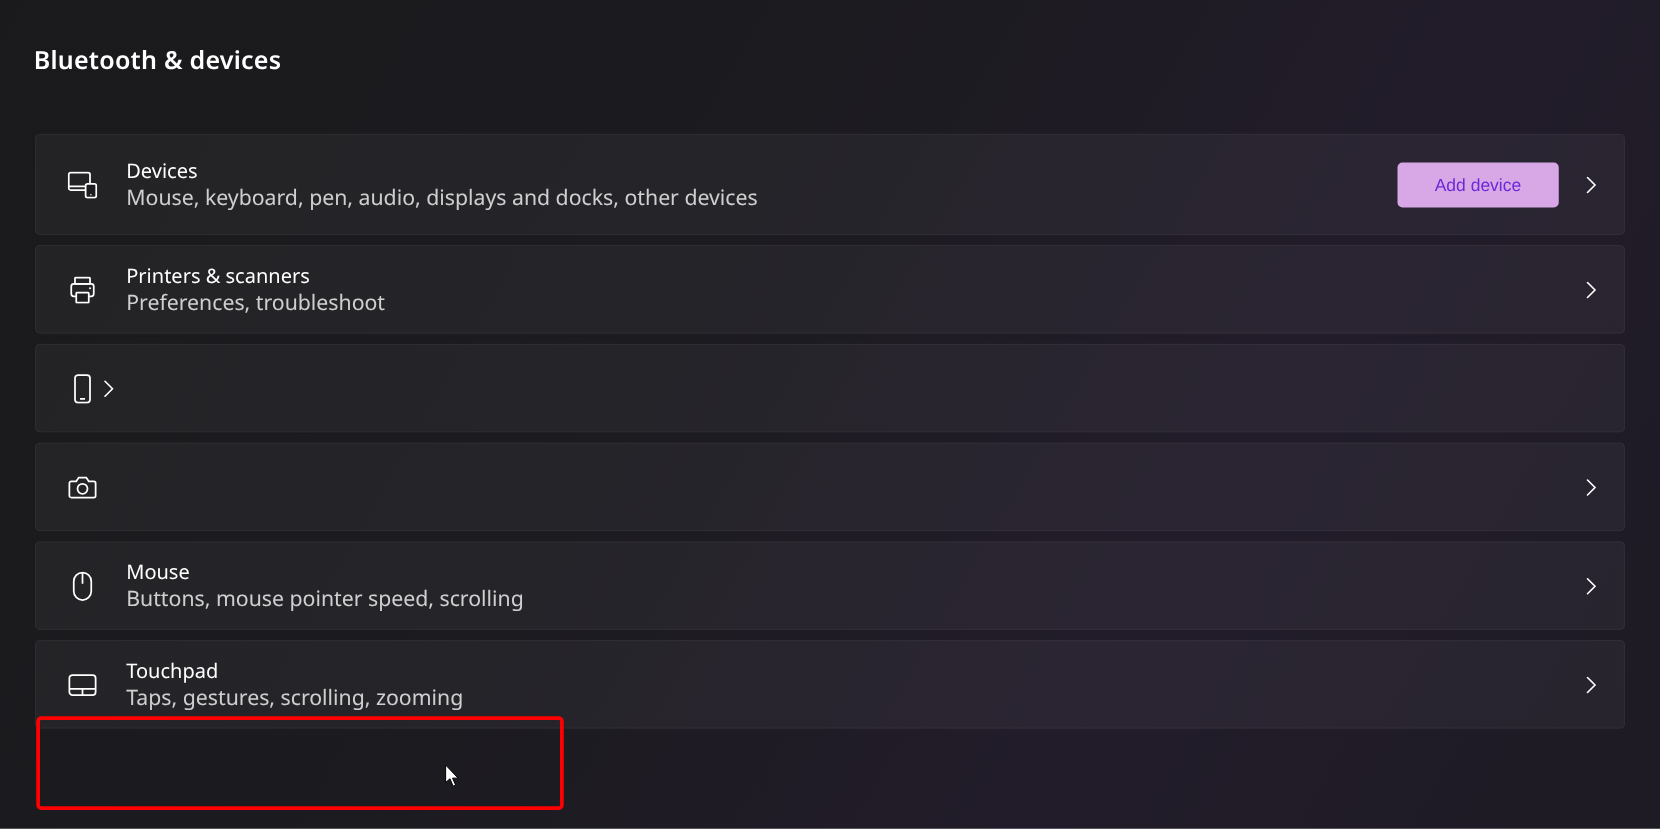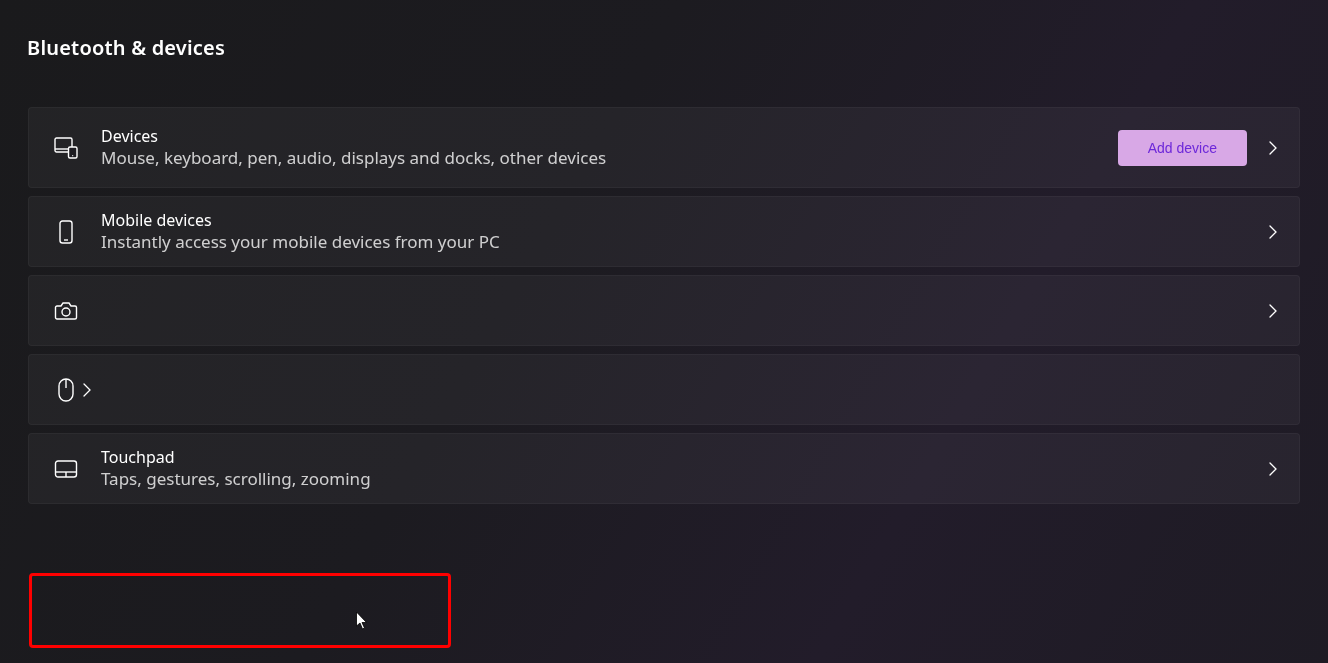--- a/index.html
+++ b/index.html
@@ -121,32 +121,47 @@
       <span class="subtitle">Mouse, keyboard, pen, audio, displays and docks, other devices</span>
     </div>
     <button class="add-btn">Add device</button>
     <span class="chevron">
       <svg width="10" height="14" viewBox="0 0 8 14" fill="none" stroke="#ffffff" stroke-width="1.3" stroke-linecap="round">
           <path d="M1 1 L7 7 L1 13"></path>
         </svg>
     </span>
   </div>
 
+  <div class="row">
+    <span class="icon">
+      <svg width="24" height="22" viewBox="0 0 24 22" fill="none" stroke="#ffffff" stroke-width="1.4">
+        <rect x="6" y="1" width="12" height="5" rx="0.5"></rect>
+        <rect x="3" y="6" width="18" height="10" rx="2"></rect>
+        <rect x="7" y="13" width="10" height="8" rx="0.5" fill="#1d1c21"></rect>
+        <circle cx="18" cy="9.5" r="0.8" fill="#ffffff" stroke="none"></circle>
+      </svg>
+    </span>
+    <div class="text">
+      <span class="title">Printers &amp; scanners</span>
+      <span class="subtitle">Preferences, troubleshoot</span>
+    </div>
+    <span class="chevron">
+      <svg width="10" height="14" viewBox="0 0 8 14" fill="none" stroke="#ffffff" stroke-width="1.3" stroke-linecap="round">
+          <path d="M1 1 L7 7 L1 13"></path>
+        </svg>
+    </span>
+  </div>
 
   <div class="row">
     <span class="icon">
       <svg width="18" height="24" viewBox="0 0 16 24" fill="none" stroke="#ffffff" stroke-width="1.4">
         <rect x="2" y="1" width="12" height="22" rx="2.5"></rect>
         <line x1="6" y1="20" x2="10" y2="20"></line>
       </svg>
     </span>
-    <div class="text">
-      <span class="title">Mobile devices</span>
-      <span class="subtitle">Instantly access your mobile devices from your PC</span>
-    </div>
     <span class="chevron">
       <svg width="10" height="14" viewBox="0 0 8 14" fill="none" stroke="#ffffff" stroke-width="1.3" stroke-linecap="round">
           <path d="M1 1 L7 7 L1 13"></path>
         </svg>
     </span>
   </div>
 
   <div class="row">
     <span class="icon">
       <svg width="24" height="20" viewBox="0 0 24 20" fill="none" stroke="#ffffff" stroke-width="1.4">
@@ -163,20 +178,24 @@
     </span>
   </div>
 
   <div class="row">
     <span class="icon">
       <svg width="18" height="24" viewBox="0 0 18 24" fill="none" stroke="#ffffff" stroke-width="1.4">
         <rect x="2" y="1" width="14" height="22" rx="7"></rect>
         <line x1="9" y1="1" x2="9" y2="10"></line>
       </svg>
     </span>
+    <div class="text">
+      <span class="title">Mouse</span>
+      <span class="subtitle">Buttons, mouse pointer speed, scrolling</span>
+    </div>
     <span class="chevron">
       <svg width="10" height="14" viewBox="0 0 8 14" fill="none" stroke="#ffffff" stroke-width="1.3" stroke-linecap="round">
           <path d="M1 1 L7 7 L1 13"></path>
         </svg>
     </span>
   </div>
 
   <div class="row">
     <span class="icon">
       <svg width="24" height="18" viewBox="0 0 24 18" fill="none" stroke="#ffffff" stroke-width="1.4">

